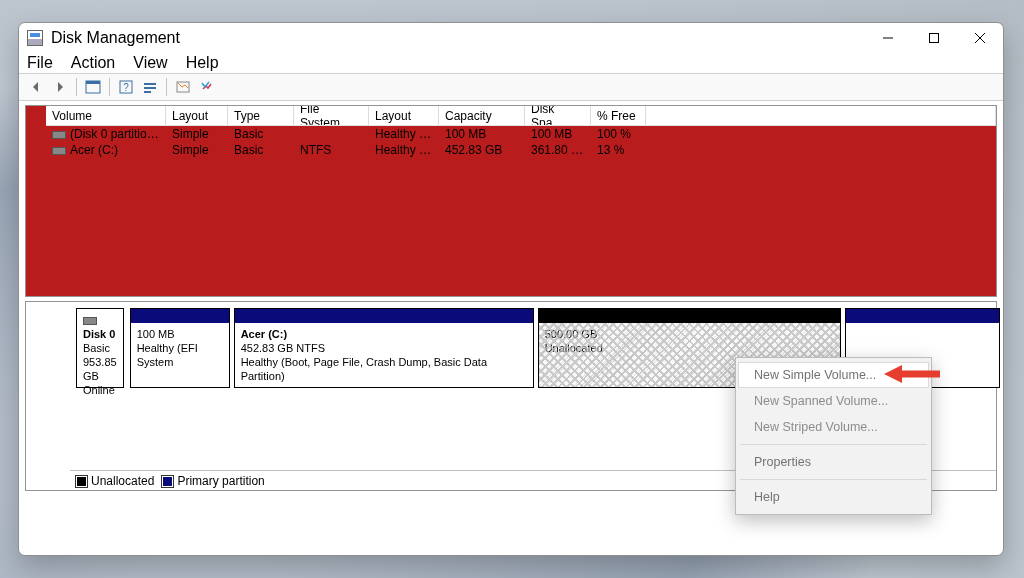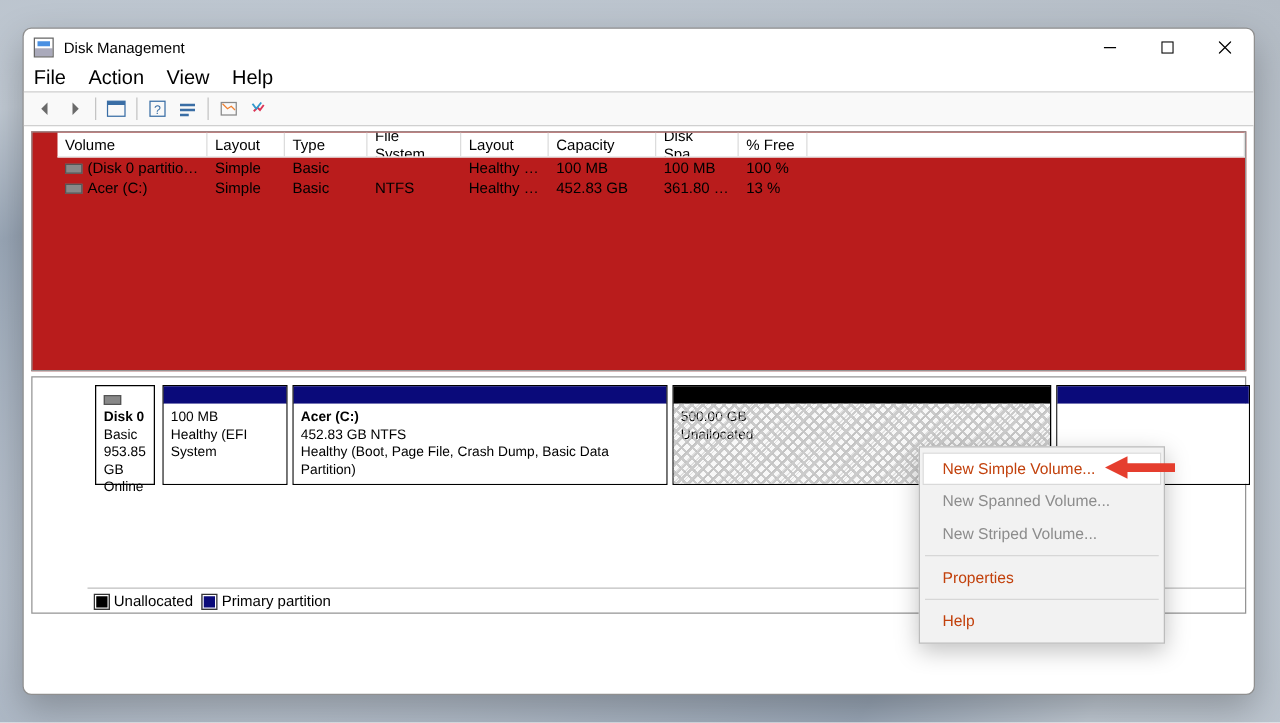--- a/index.html
+++ b/index.html
@@ -11,21 +11,21 @@
   .window {
     position: absolute; left: 18px; top: 22px; width: 986px; height: 534px;
     background: #fff; border: 1px solid #8f8f8f; border-radius: 7px;
     box-shadow: 0 12px 30px rgba(0,0,0,0.25), 0 0 0 1px rgba(255,255,255,0.6) inset;
     display: flex; flex-direction: column; overflow: hidden;
   }
   
   .titlebar { height: 30px; display:flex; align-items:center; padding:0 0 0 8px; }
   .titlebar .app-icon { width:16px; height:16px; display:inline-block; border:1px solid #666; background:linear-gradient(#fff 0 55%,#aab 56% 100%); position:relative; }
   .titlebar .app-icon::after { content:""; position:absolute; left:2px; top:2px; width:10px; height:4px; background:#4a90e2; }
-  .titlebar-title { margin-left:8px; color:#000; font-size:12px; }
+  .titlebar-title { margin-left:8px; color:#000; font-size:16px; }
   .winbtns { margin-left:auto; display:flex; }
   .winbtn { width:46px; height:30px; display:flex; align-items:center; justify-content:center; }
   .winbtn svg { width:10px; height:10px; stroke:#000; stroke-width:1; fill:none; }
   
   .menubar { height:20px; padding:0 0; display:flex; gap:2px; align-items:center; font-size:16px; color:#000; }
   .menubar span { padding:2px 8px; }
   
   .toolbar { height:28px; border-top:1px solid #d0d0d0; border-bottom:1px solid #d0d0d0; display:flex; align-items:center; padding:0 6px; gap:2px; background:#f9f9f9; }
   .tbtn { width:22px; height:22px; display:flex; align-items:center; justify-content:center; border:1px solid transparent; }
   .tbtn svg { width:16px; height:16px; }
@@ -61,21 +61,21 @@
         opacity:.7; pointer-events:none;}
   .spacer { flex:1; }
   
   .legend { height:20px; border-top:1px solid #bfbfbf; display:flex; align-items:center; padding:0 6px; gap:8px; font-size:12px; }
   .sw { width:11px; height:11px; display:inline-block; border:1px solid #fff; outline:1px solid #333; margin-right:4px; vertical-align:-2px;}
   .sw.unalloc{background:#000}.sw.primary{background:#0a0a7a}
   
   .ctxmenu { position:absolute; left:735px; top:357px; width:197px;
              background:#f2f2f2; border:1px solid #bcbcbc; box-shadow:0 6px 18px rgba(0,0,0,.25);
              padding:4px 2px; font-size:12.5px; z-index:80; }
-  .ctxitem { padding:6px 16px; color:#c2410c; }
+  .ctxitem { padding:6px 16px; color:#737373; }
   .ctxitem.highlight { background:#fff; border:1px solid #d9d9d9; padding:5px 15px;}
   .ctxitem.disabled { color:#8c8c8c; }
   .ctxsep { height:1px; background:#d7d7d7; margin:4px 2px; }
   
   .arrow { position:absolute; left:884px; top:363px; z-index:90; }
   .arrow svg { width:56px; height:22px; }
 </style>
 </head>
 <body>
 

